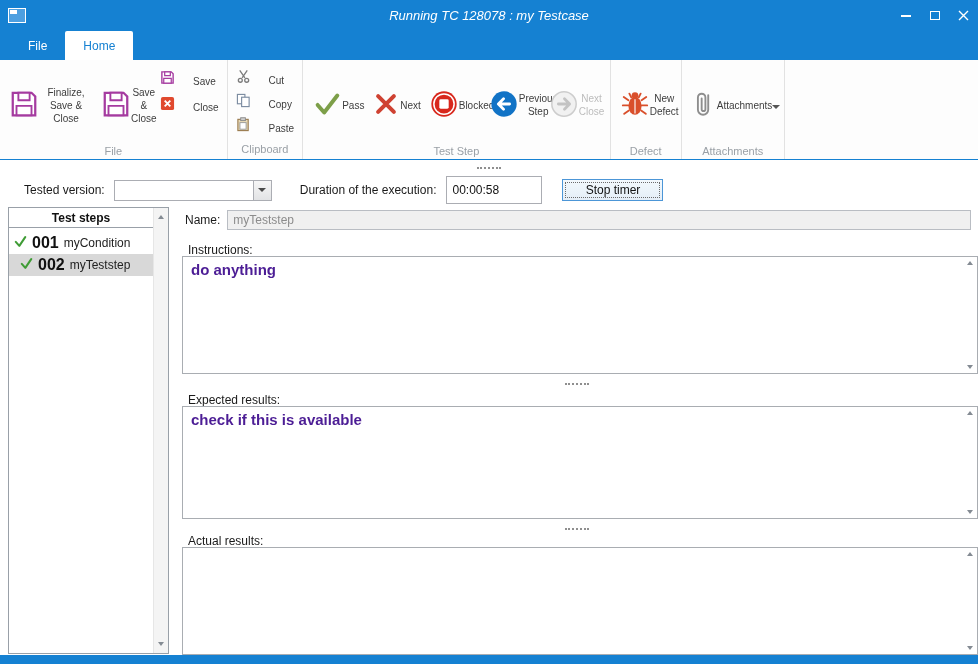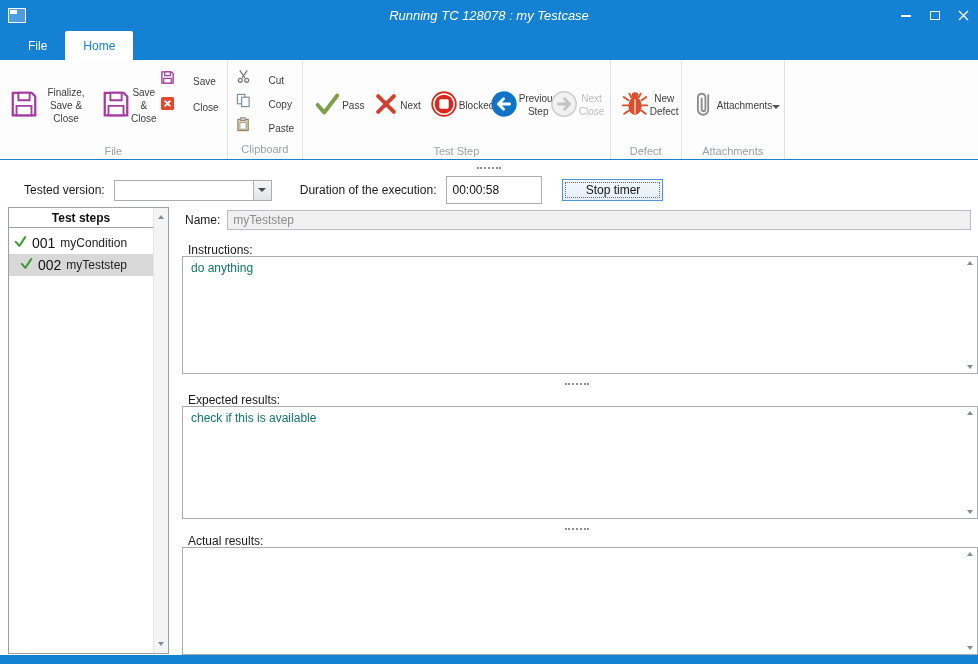--- a/index.html
+++ b/index.html
@@ -57,30 +57,30 @@
   .steps-panel { position:absolute; left:8px; top:0; bottom:1px; width:161px; border:1px solid #99a0a8; background:#fff; }
   .panel-scrollbar { position:absolute; right:0; top:0; bottom:0; width:15px; background:#f4f4f4; border-left:1px solid #e6e6e6; }
   .sb-btn-up, .sb-btn-down { position:absolute; left:0; right:0; height:14px; display:flex; align-items:center; justify-content:center; }
   .sb-btn-up { top:2px; } .sb-btn-down { bottom:2px; }
   .tri-up-sm { width:0; height:0; border-left:3.5px solid transparent; border-right:3.5px solid transparent; border-bottom:4.5px solid #848b93; }
   .tri-dn-sm { width:0; height:0; border-left:3.5px solid transparent; border-right:3.5px solid transparent; border-top:4.5px solid #848b93; }
   .steps-header { margin-right:15px; height:20px; line-height:20px; text-align:center; font-weight:bold; font-size:12px; border-bottom:1px solid #99a0a8; color:#111; }
   .steps-list { margin-right:15px; padding-top:4px; }
   .step-row { height:22px; display:flex; align-items:center; gap:5px; padding:0 5px; }
   .step-row.selected { background:#d8d8d8;padding-left:11px; }
-  .step-num { font-weight:normal; font-size:14px; color:#111; }
+  .step-num { font-weight:bold; font-size:16px; color:#111; }
   .step-name { font-size:12px; color:#222; }
 
   
   .form { position:absolute; left:176px; top:0; right:0; bottom:0; }
   .name-row { position:absolute; top:3px; left:9px; right:7px; height:20px; display:flex; align-items:center; gap:7px; }
   .name-input { flex:1; height:20px; background:#f0f0f0; border:1px solid #b9bdc3; color:#8c8c8c; padding:0 5px; font:12px "Liberation Sans", sans-serif; }
   .section-label { position:absolute; left:12px; font-size:12px; color:#1a1a1a; }
   .mlbox { position:absolute; left:6px; right:0; border:1px solid #a9adb2; background:#fff; }
-  .mlbox .text { padding:4px 8px; font-size:12px; color:#0f766e; white-space:pre-wrap; }
+  .mlbox .text { padding:4px 8px; font-size:15px; color:#4c1d95; white-space:pre-wrap;font-weight:bold; }
   .mlbox .sb-up { position:absolute; top:4px; right:4px; }
   .mlbox .sb-dn { position:absolute; bottom:4px; right:4px; }
   .h-splitter { position:absolute; left:0; right:0; height:13px; display:flex; align-items:center; justify-content:center; }
 
   #lbl-instructions { top:36px; }
   #box-instructions { top:49px; height:118px; }
   #split-1 { top:170px; }
   #lbl-expected { top:186px; }
   #box-expected { top:199px; height:113px; }
   #split-2 { top:315px; }

